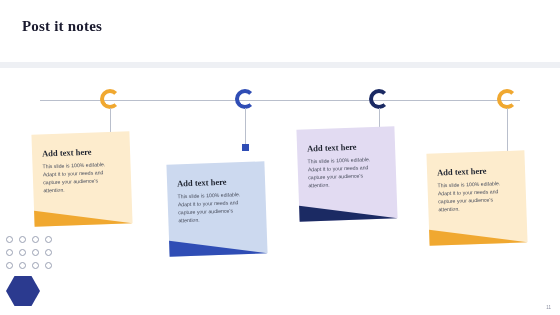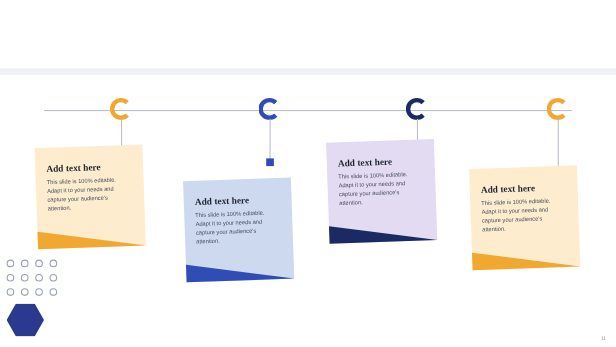--- a/index.html
+++ b/index.html
@@ -85,20 +85,23 @@
     position:absolute; right:9px; bottom:5px;
     font-family:"Liberation Sans", sans-serif;
     font-size:4.5px; color:#8a8fa0;
   }
 </style>
 </head>
 <body>
 
 <div class="slide">
 
+  <div class="title-bar">
+    <div class="title-text">Post it notes</div>
+  </div>
   <div class="title-rule"></div>
 
   <div class="wire"></div>
 
   <div class="ring" style="left:100px; top:89px; border-color:#f0a830; border-right-color:transparent;"></div>
   <div class="drop" style="left:110px; top:108px; height:40px; background:#b9bfcc;"></div>
   <div class="clip" style="left:107px; top:146px; background:#f0a830;"></div>
 
   <div class="ring" style="left:235px; top:89px; border-color:#2f4db5; border-right-color:transparent;"></div>
   <div class="drop" style="left:245px; top:108px; height:38px; background:#b9bfcc;"></div>

